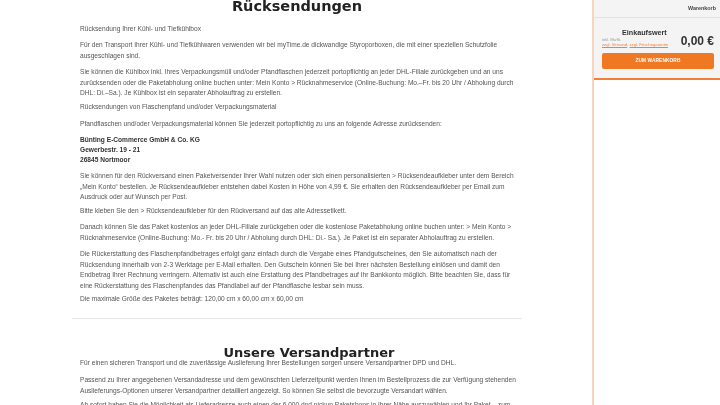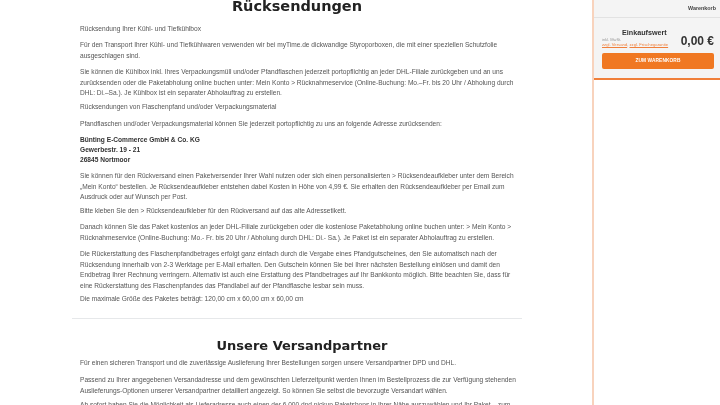--- a/index.html
+++ b/index.html
@@ -14,21 +14,21 @@
   }
   .h1 {
     font-family: "DejaVu Sans", sans-serif;
     font-weight: bold; font-size: 14.5px; color: #222222;
     text-align: center; margin: 0; height: 18px; line-height: 14px;
     position: relative; top: -1px;
   }
   .h2 {
     font-family: "DejaVu Sans", sans-serif;
     font-weight: bold; font-size: 13px; color: #222222;
-    text-align: center; margin: 5px;
+    text-align: center; margin: 12px;
     position: absolute; left: 0; width: 450px; top: 333px; line-height: 16px;
   }
   p {
     font-size: 6.6px; line-height: 10.6px; margin: 0; color: #555555;
     position: absolute; left: 8px; width: 440px;
   }
   p.bold { font-weight: bold; color: #333333; }
   .divider {
     position: absolute; left: 0; top: 318px; width: 450px; height: 1px; background: #e6e8ea;
   }

